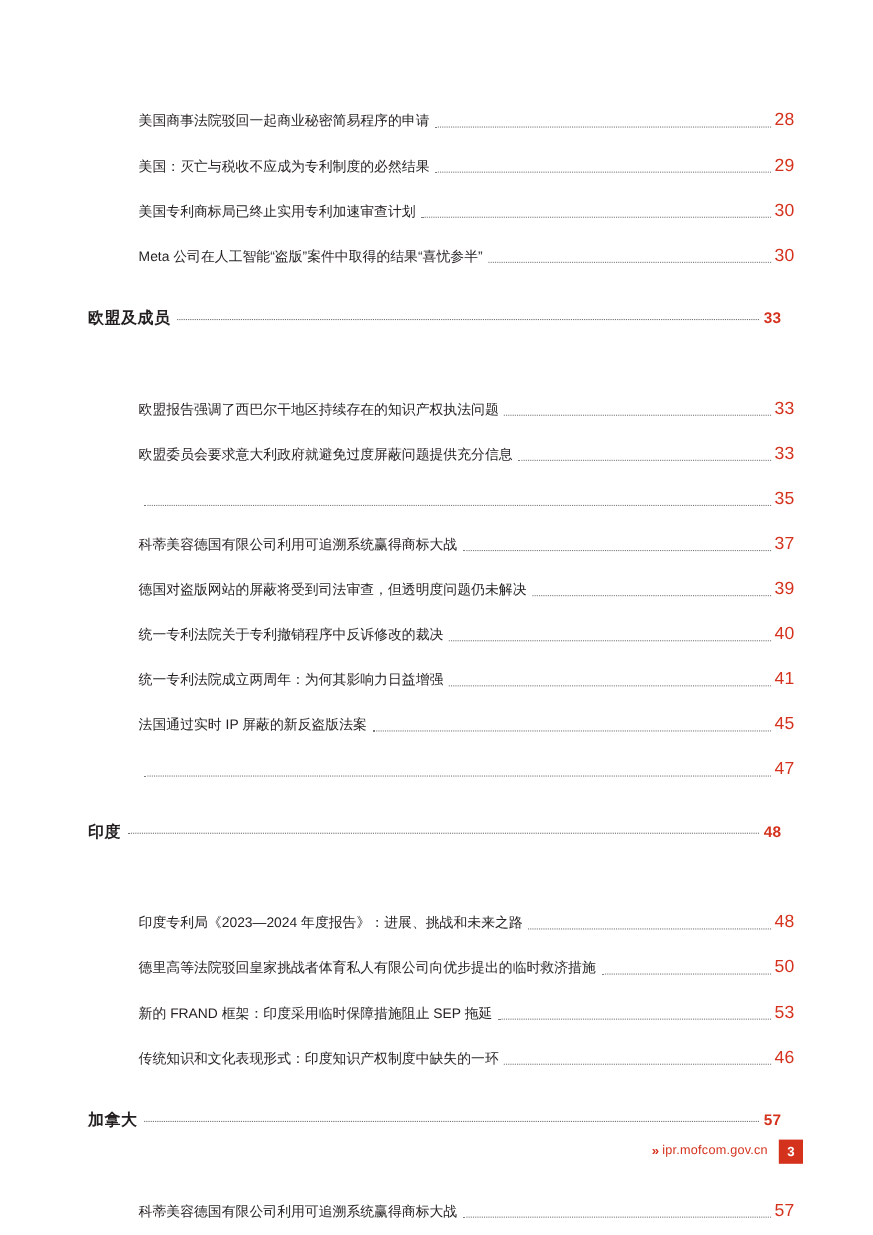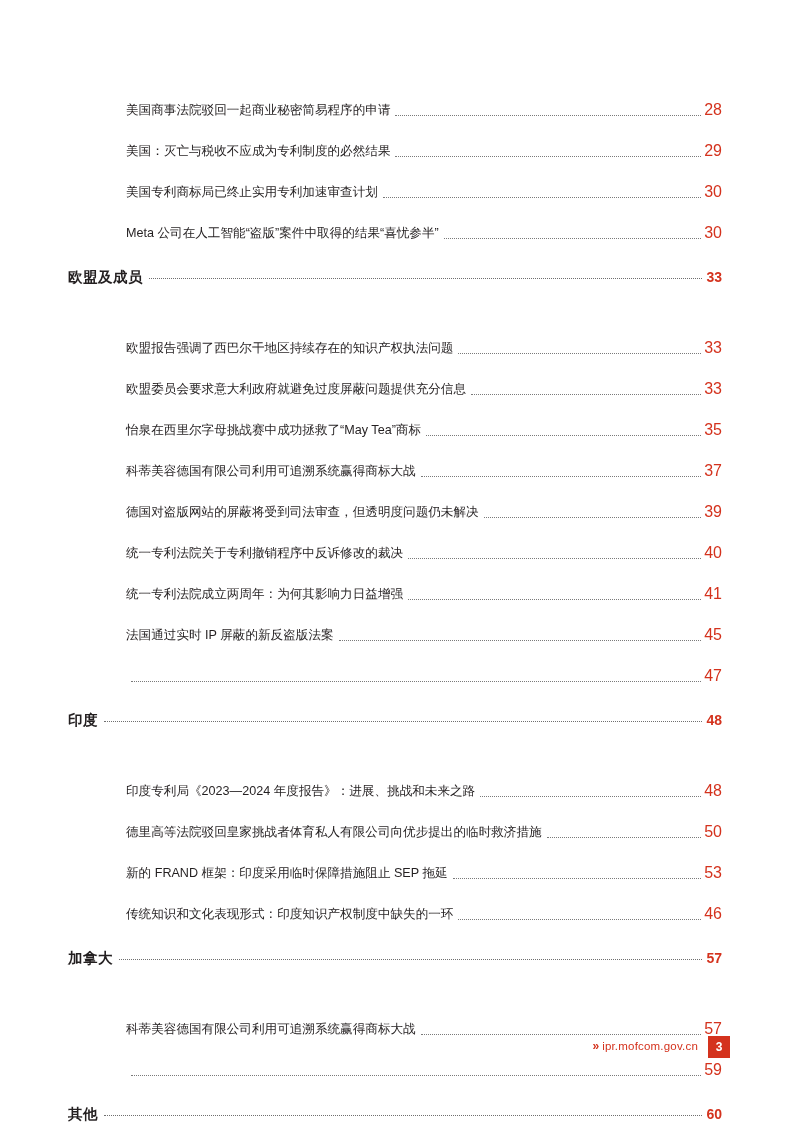--- a/index.html
+++ b/index.html
@@ -25,21 +25,21 @@
   .toc {
     width: 100%;
   }
   
   .toc-section {
     display: flex;
     align-items: baseline;
     font-size: 14.5px;
     font-weight: bold;
     color: #231f20;
-    margin: 0;
+    margin: 12px;
     padding: 0;
     height: 40px;
   }
   .toc-section .sec-label {
     white-space: nowrap;
     letter-spacing: 0.5px;
   }
   .toc-section .dots {
     flex: 1 1 auto;
     margin: 0 4px 0 6px;
@@ -160,21 +160,20 @@
         <span class="title">欧盟报告强调了西巴尔干地区持续存在的知识产权执法问题</span>
         <span class="dots"></span>
         <span class="pg">33</span>
       </div>
       <div class="toc-entry">
         <span class="title">欧盟委员会要求意大利政府就避免过度屏蔽问题提供充分信息</span>
         <span class="dots"></span>
         <span class="pg">33</span>
       </div>
       <div class="toc-entry">
-        <span class="title">怡泉在西里尔字母挑战赛中成功拯救了“May Tea”商标</span>
         <span class="dots"></span>
         <span class="pg">35</span>
       </div>
       <div class="toc-entry">
         <span class="title">科蒂美容德国有限公司利用可追溯系统赢得商标大战</span>
         <span class="dots"></span>
         <span class="pg">37</span>
       </div>
       <div class="toc-entry">
         <span class="title">德国对盗版网站的屏蔽将受到司法审查，但透明度问题仍未解决</span>

